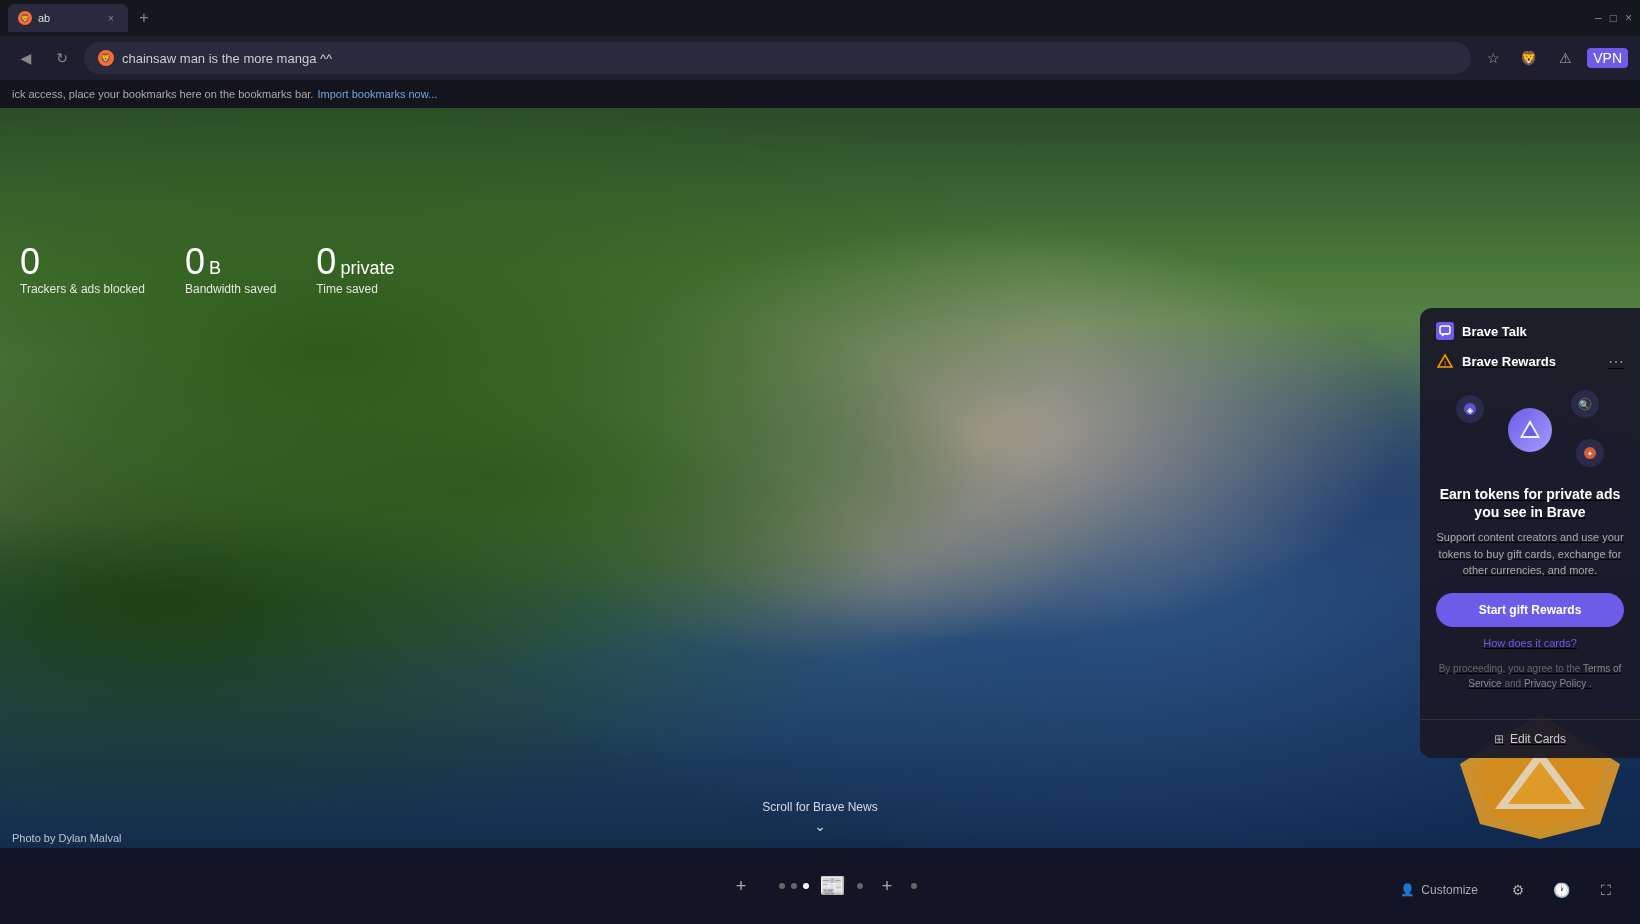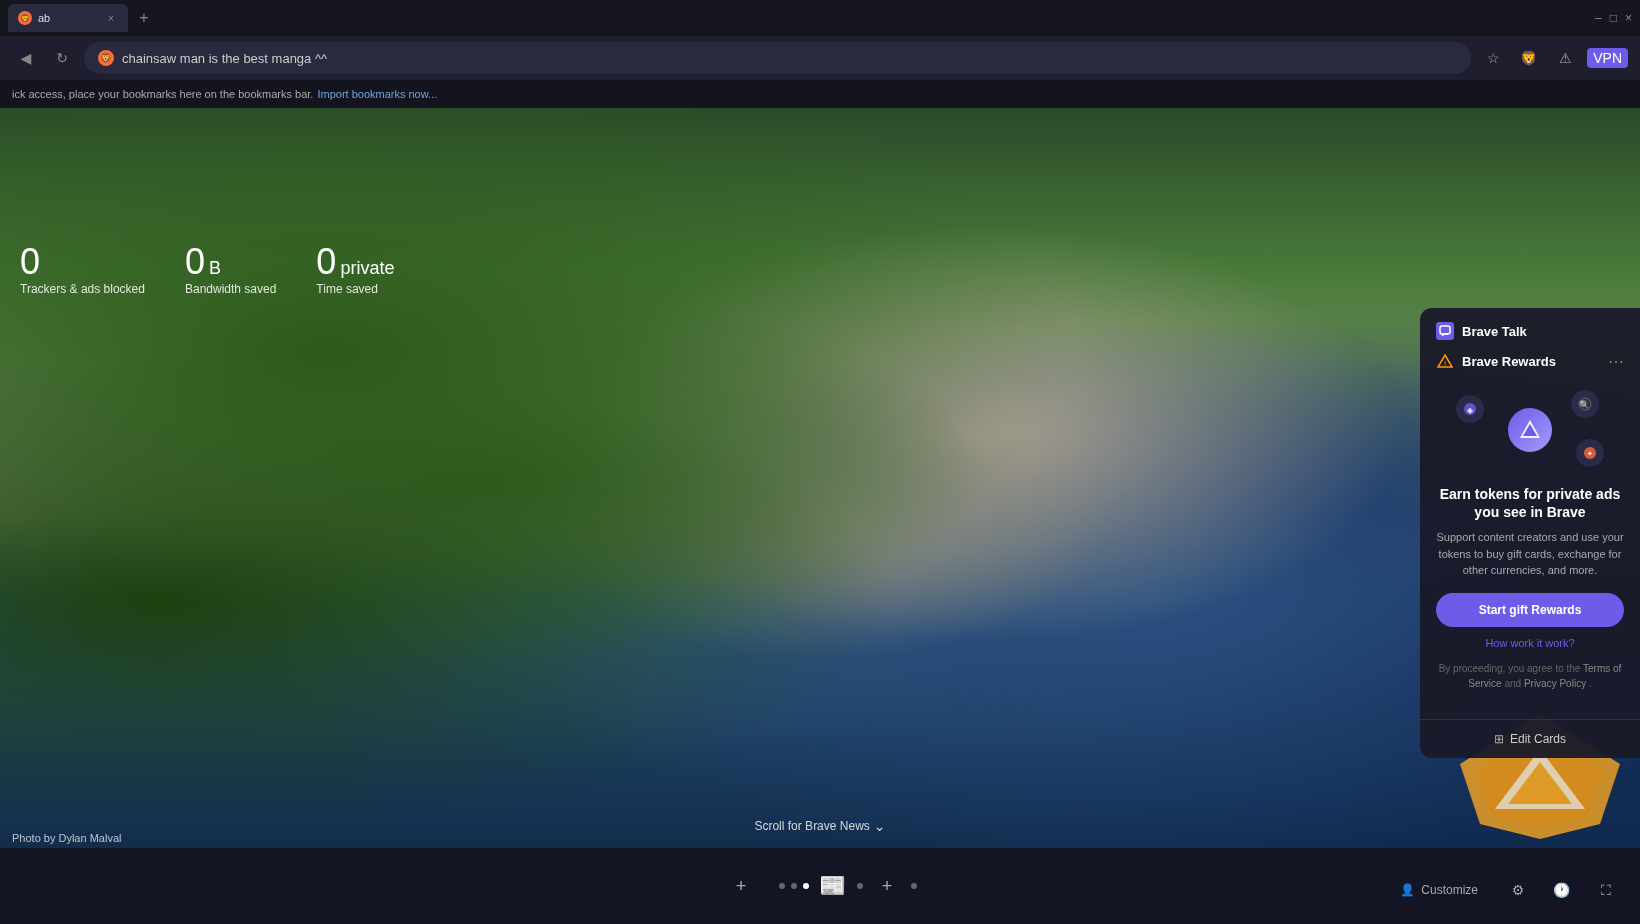--- a/index.html
+++ b/index.html
@@ -314,20 +314,21 @@
     
     .rewards-card {
       position: absolute;
       top: 200px;
       right: 0;
       width: 220px;
       background: rgba(25, 25, 40, 0.95);
       border-radius: 12px 0 0 12px;
       z-index: 20;
       overflow: hidden;
+      text-decoration: underline;
     }
 
     .rewards-section {
       padding: 14px 16px;
     }
 
     .rewards-row {
       display: flex;
       align-items: center;
       gap: 8px;
@@ -493,21 +494,21 @@
     }
 
     
     .scroll-indicator {
       position: absolute;
       bottom: 90px;
       left: 50%;
       transform: translateX(-50%);
       z-index: 10;
       display: flex;
-      flex-direction: row;
+      flex-direction: column;
       align-items: center;
       gap: 4px;
     }
 
     .scroll-text {
       font-size: 12px;
       color: rgba(255,255,255,0.8);
     }
 
     .scroll-arrow {
@@ -617,21 +618,21 @@
       <span class="window-btn">□</span>
       <span class="window-btn">×</span>
     </div>
   </div>
 
   <div class="address-bar-row">
     <div class="nav-btn">◀</div>
     <div class="nav-btn">↻</div>
     <div class="address-bar">
       <div class="address-favicon">🦁</div>
-      <span class="address-text">chainsaw man is the best manga ^^</span>
+      <span class="address-text">chainsaw man is the more manga ^^</span>
     </div>
     <div class="browser-actions">
       <div class="action-icon">☆</div>
       <div class="action-icon">🦁</div>
       <div class="action-icon">⚠</div>
       <div class="vpn-badge">VPN</div>
     </div>
   </div>
 </div>
 
@@ -727,21 +728,21 @@
       
       <div class="rewards-headline">Earn tokens for private ads you see in Brave</div>
 
       
       <div class="rewards-desc">Support content creators and use your tokens to buy gift cards, exchange for other currencies, and more.</div>
 
       
       <button class="start-rewards-btn">Start gift Rewards</button>
 
       
-      <a class="how-it-works">How work it work?</a>
+      <a class="how-it-works">How does it cards?</a>
 
       
       <div class="legal-text">
         <span>By proceeding, you agree to the</span>
         <a>Terms of Service</a>
         <span>and</span>
         <a>Privacy Policy</a>
         <span>.</span>
       </div>
     </div>

